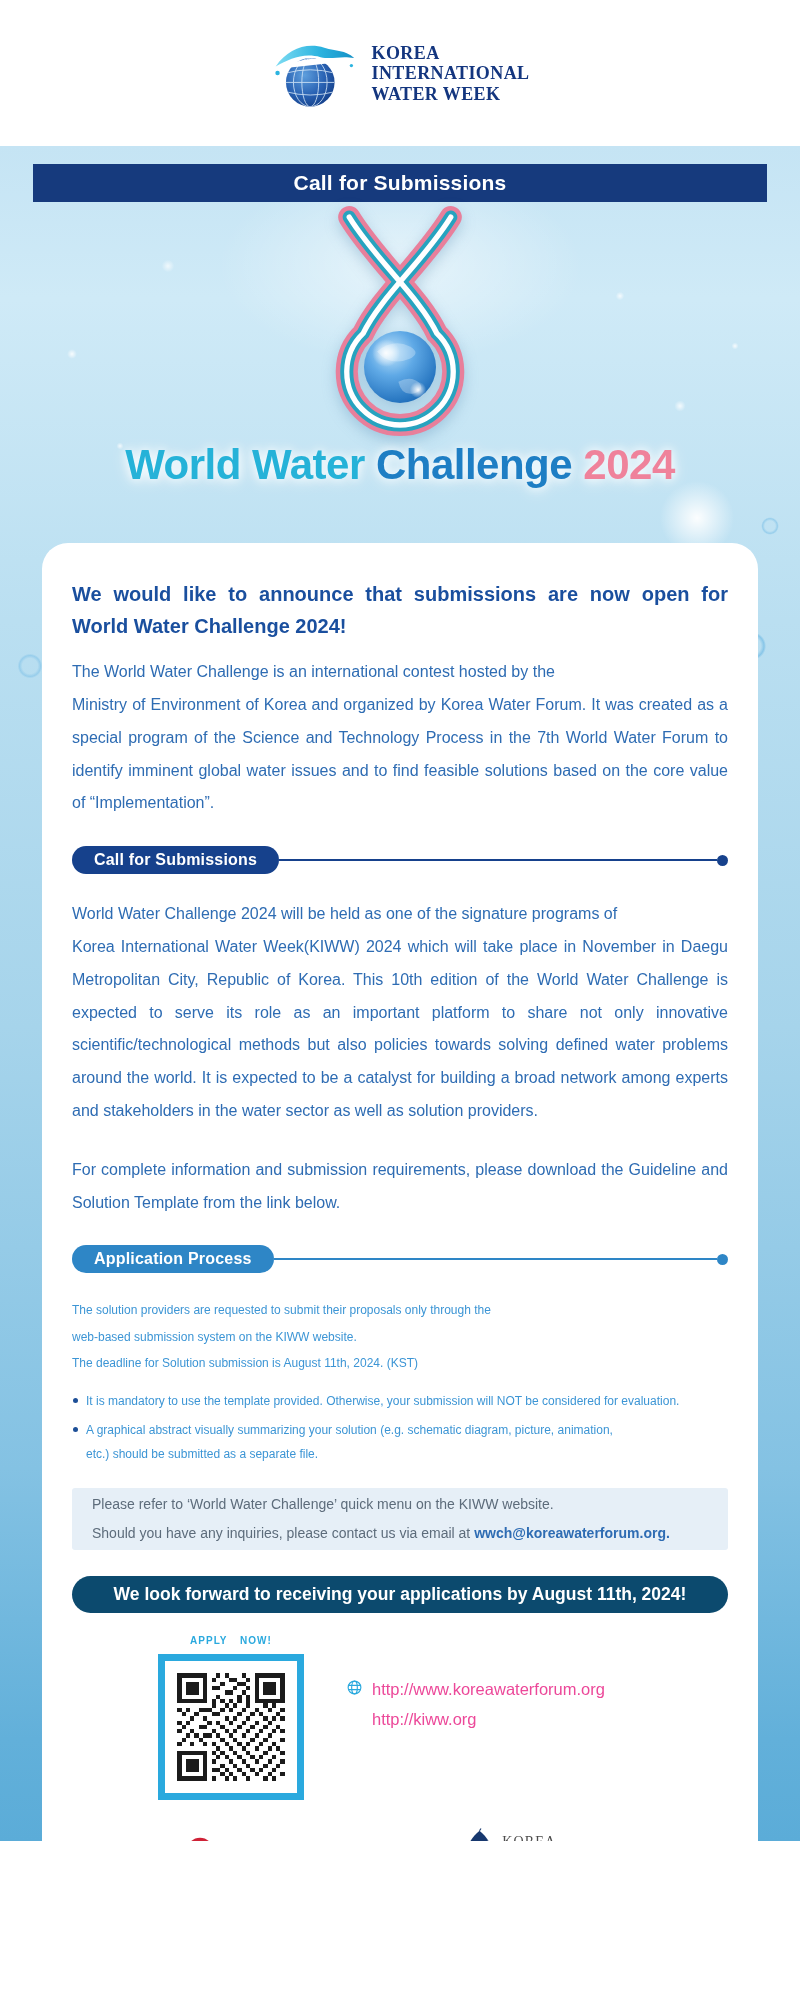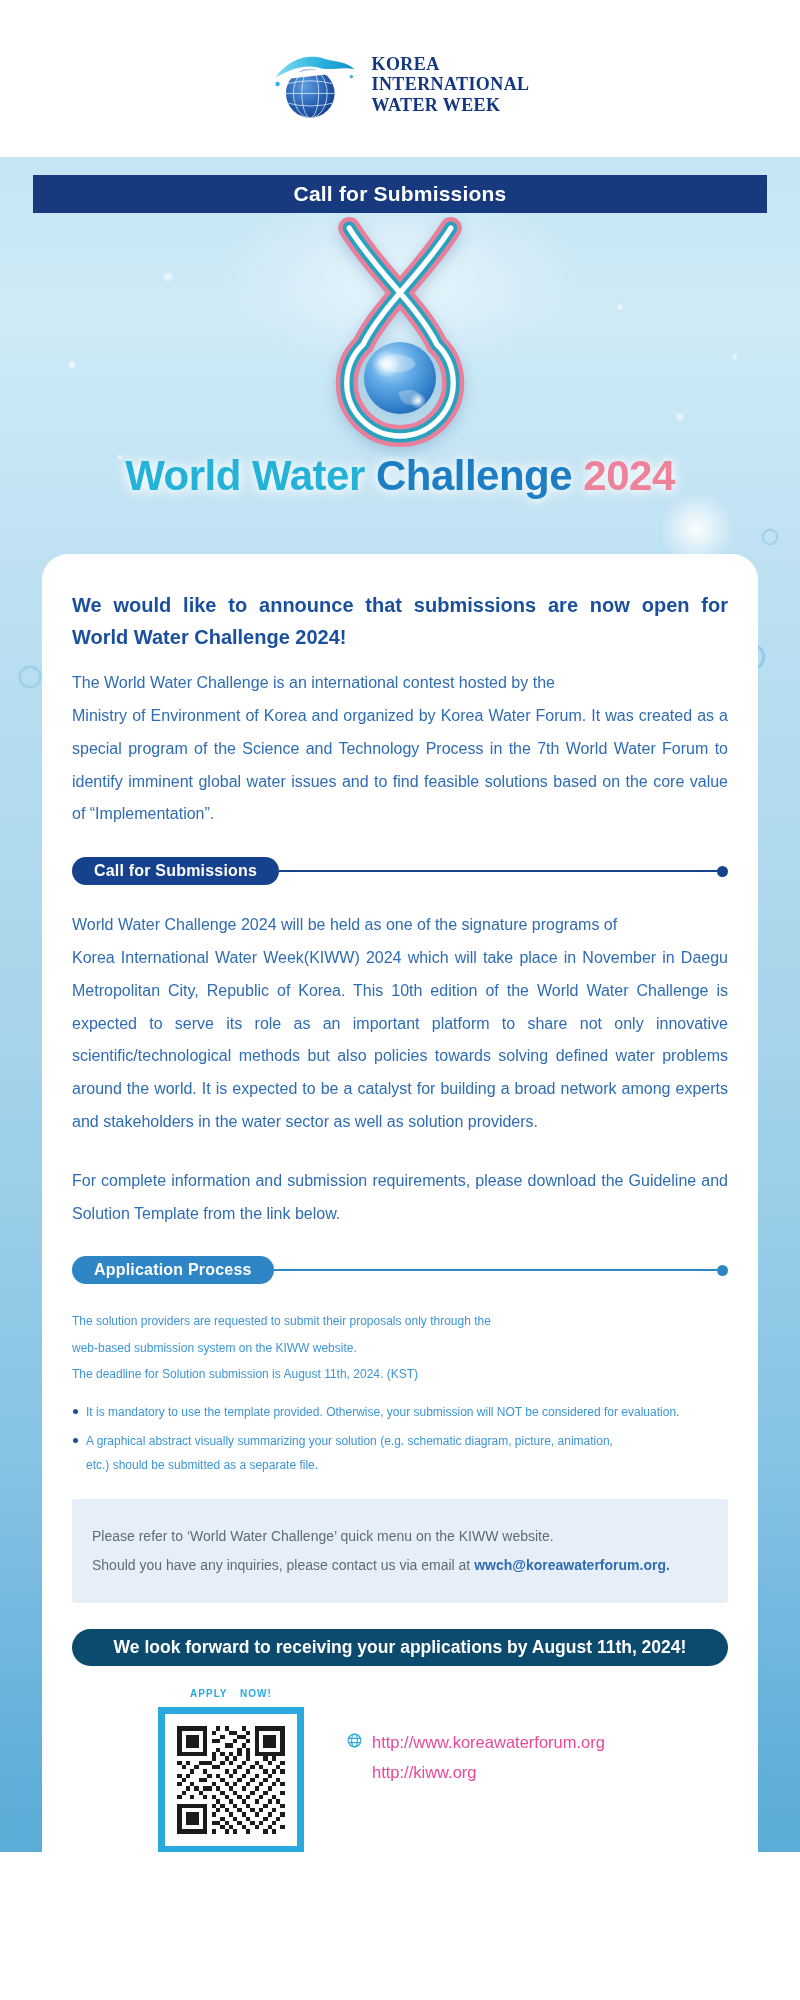--- a/index.html
+++ b/index.html
@@ -1,19 +1,19 @@
 <!DOCTYPE html>
 <html><head>
 <meta charset="utf-8">
 <style>
   * { margin:0; padding:0; box-sizing:border-box; }
   body { background:#ffffff; }
   .page {
     width:800px; height:1840px; position:relative; overflow:hidden; background:#fff;
-    font-family:"Liberation Sans","DejaVu Sans",sans-serif; margin:12px auto;
+    font-family:"Liberation Sans","DejaVu Sans",sans-serif; margin:1px auto;
   }
   
   .top-band { height:145px; display:flex; align-items:center; justify-content:center; background:#fff; }
   .kiww-logo { display:flex; align-items:center; gap:15px; }
   .kiww-text {
     font-family:"Liberation Serif","DejaVu Serif",serif; font-weight:bold;
     color:#14367f; font-size:18px; line-height:1.12; letter-spacing:.4px;
   }
   
   .blue-area {
@@ -77,21 +77,21 @@
   .notes { margin-top:12px; list-style:none; }
   .notes li {
     position:relative; padding-left:14px; margin-top:5px;
     color:#3c95d5; font-size:12px; line-height:2.0; white-space:pre-line;
   }
   .notes li::before {
     content:""; position:absolute; left:1px; top:9px; width:5px; height:5px;
     border-radius:50%; background:#1d4f97;
   }
   .notice-box {
-    margin-top:22px; background:#e6eff7; border-radius:3px; padding:23px 20px;
+    margin-top:22px; background:#e6eff7; border-radius:3px; padding:2px 20px;
     color:#5d6c7b; font-size:14px; line-height:2.1;
   }
   .notice-box .email { color:#2e6cb3; font-weight:bold; cursor:pointer; }
   .cta-banner {
     margin-top:26px; height:37px; border-radius:19px; background:#0c4a6e;
     color:#fff; font-weight:bold; font-size:17.5px;
     display:flex; align-items:center; justify-content:center;
   }
   .apply-row { margin-top:22px; display:flex; align-items:flex-start; }
   .qr-col { margin-left:86px; width:146px; text-align:center; }

